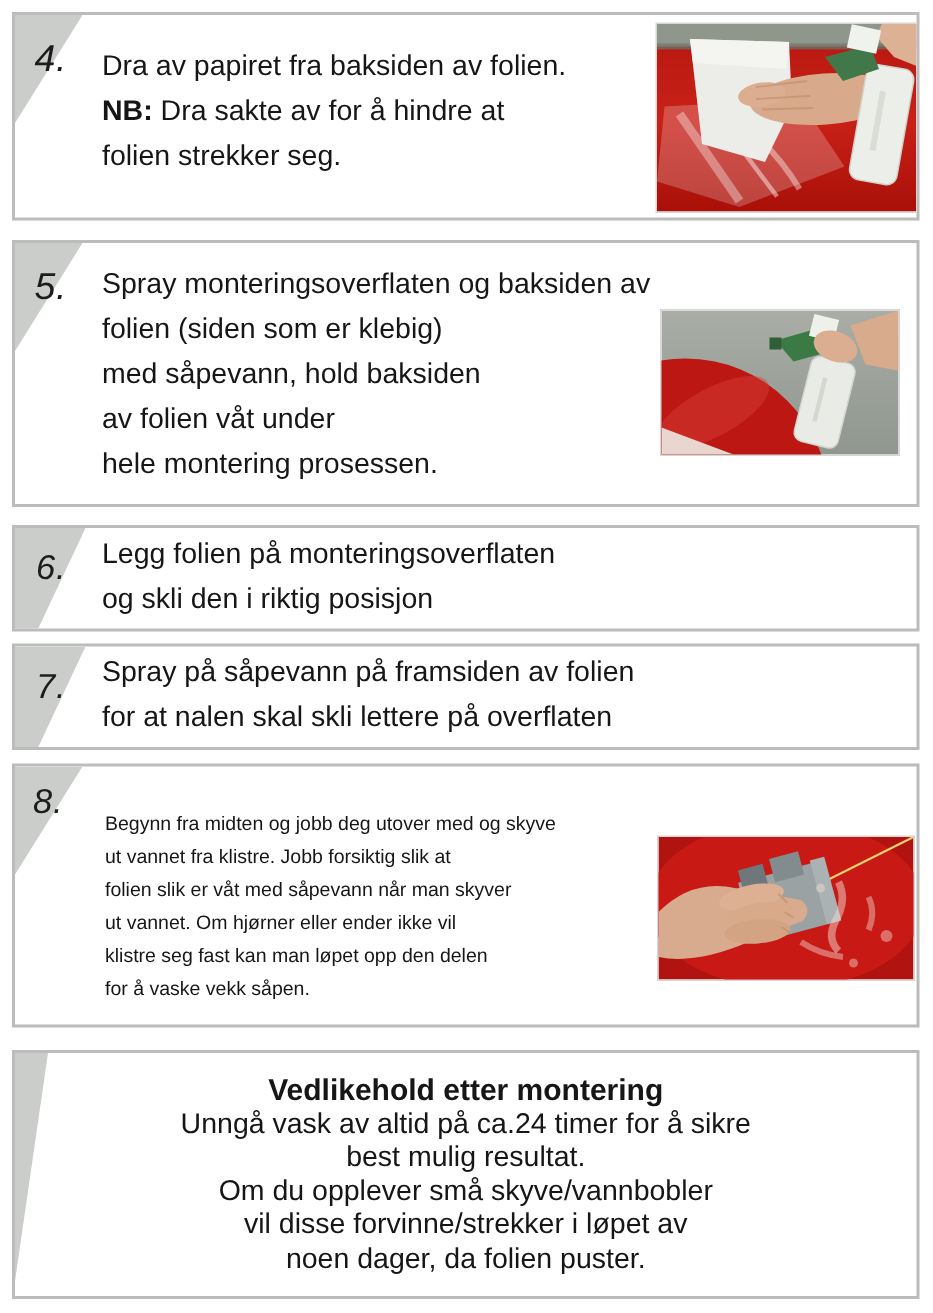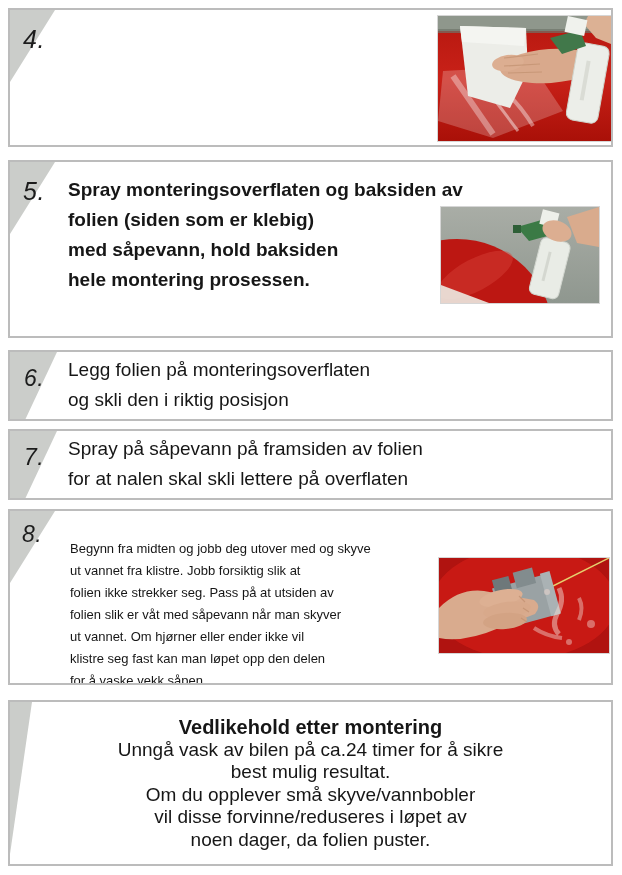--- a/index.html
+++ b/index.html
@@ -30,21 +30,21 @@
   .num{
     position:absolute;font-style:italic;font-size:25px;line-height:1;
     color:#1c1c1c;letter-spacing:0.5px;
   }
   #box4 .num,#box5 .num{left:13px;top:17px;}
   #box6 .num,#box7 .num{left:14px;top:15px;font-size:23px;}
   #box8 .num{left:12px;top:12px;font-size:23px;}
 
   .txt{position:absolute;left:58px;font-size:19px;line-height:30px;white-space:nowrap;}
   #box4 .txt{top:20px;}
-  #box5 .txt{top:13px;font-weight:bold;}
+  #box5 .txt{top:13px;}
   #box6 .txt{top:3px;}
   #box7 .txt{top:3px;}
   #box8 .txt{left:60px;top:27px;font-size:13px;line-height:22px;}
   .txt b{font-weight:bold;}
 
   #footerbox .ftxt{
     position:absolute;left:0;right:0;top:14px;text-align:center;
     font-size:19px;line-height:22.5px;
   }
   #footerbox .ftitle{font-weight:bold;font-size:20px;}
@@ -54,20 +54,25 @@
   #photo5{left:430px;top:44px;width:158px;height:96px;}
   #photo8{left:428px;top:46px;width:170px;height:95px;}
   .photo svg{display:block;}
 </style>
 </head>
 <body>
 
 <div class="box" id="box4">
   <div class="corner tall"></div>
   <div class="num">4.</div>
+  <div class="txt">
+    <div><b></b><span>Dra av papiret fra baksiden av folien.</span></div>
+    <div><b>NB:</b><span> Dra sakte av for å hindre at</span></div>
+    <div><b></b><span>folien strekker seg.</span></div>
+  </div>
   <div class="photo" id="photo4">
     <svg width="173" height="125" viewBox="0 0 173 125">
       <defs>
         <linearGradient id="g4r" x1="0" y1="0" x2="0" y2="1">
           <stop offset="0" stop-color="#b5170f"></stop>
             <stop offset="0.5" stop-color="#c92118"></stop>
             <stop offset="1" stop-color="#a91008"></stop>
         </linearGradient>
       </defs>
       <rect width="173" height="125" fill="url(#g4r)"></rect>
@@ -93,20 +98,21 @@
   </div>
 </div>
 
 <div class="box" id="box5">
   <div class="corner tall"></div>
   <div class="num">5.</div>
   <div class="txt">
     <div><span>Spray monteringsoverflaten og baksiden av</span></div>
     <div><span>folien (siden som er klebig)</span></div>
     <div><span>med såpevann, hold baksiden</span></div>
+    <div><span>av folien våt under</span></div>
     <div><span>hele montering prosessen.</span></div>
   </div>
   <div class="photo" id="photo5">
     <svg width="158" height="96" viewBox="0 0 158 96">
       <defs>
         <linearGradient id="g5w" x1="0" y1="0" x2="0" y2="1">
           <stop offset="0" stop-color="#a9ada6"></stop>
             <stop offset="1" stop-color="#8f978f"></stop>
         </linearGradient>
       </defs>
@@ -144,21 +150,20 @@
     <div><span>for at nalen skal skli lettere på overflaten</span></div>
   </div>
 </div>
 
 <div class="box" id="box8">
   <div class="corner tall"></div>
   <div class="num">8.</div>
   <div class="txt">
     <div><span>Begynn fra midten og jobb deg utover med og skyve</span></div>
     <div><span>ut vannet fra klistre. Jobb forsiktig slik at</span></div>
-    <div><span>folien ikke strekker seg. Pass på at utsiden av</span></div>
     <div><span>folien slik er våt med såpevann når man skyver</span></div>
     <div><span>ut vannet. Om hjørner eller ender ikke vil</span></div>
     <div><span>klistre seg fast kan man løpet opp den delen</span></div>
     <div><span>for å vaske vekk såpen.</span></div>
   </div>
   <div class="photo" id="photo8">
     <svg width="170" height="95" viewBox="0 0 170 95">
       <rect width="170" height="95" fill="#b01310"></rect>
       <ellipse cx="85" cy="45" rx="92" ry="56" fill="#cd1b15" opacity="0.85"></ellipse>
       <line x1="86" y1="42" x2="170" y2="0" stroke="#e6cf6e" stroke-width="1.5"></line>
@@ -180,19 +185,19 @@
       <circle cx="152" cy="66" r="4" fill="#efd8d0" opacity="0.45"></circle>
       <circle cx="130" cy="84" r="3" fill="#efd8d0" opacity="0.45"></circle>
     </svg>
   </div>
 </div>
 
 <div class="box" id="footerbox">
   <div class="corner wedge"></div>
   <div class="ftxt">
     <div class="ftitle">Vedlikehold etter montering</div>
-    <div>Unngå vask av bilen på ca.24 timer for å sikre</div>
+    <div>Unngå vask av altid på ca.24 timer for å sikre</div>
     <div>best mulig resultat.</div>
     <div>Om du opplever små skyve/vannbobler</div>
-    <div>vil disse forvinne/reduseres i løpet av</div>
+    <div>vil disse forvinne/strekker i løpet av</div>
     <div>noen dager, da folien puster.</div>
   </div>
 </div>
 
 </body></html>

